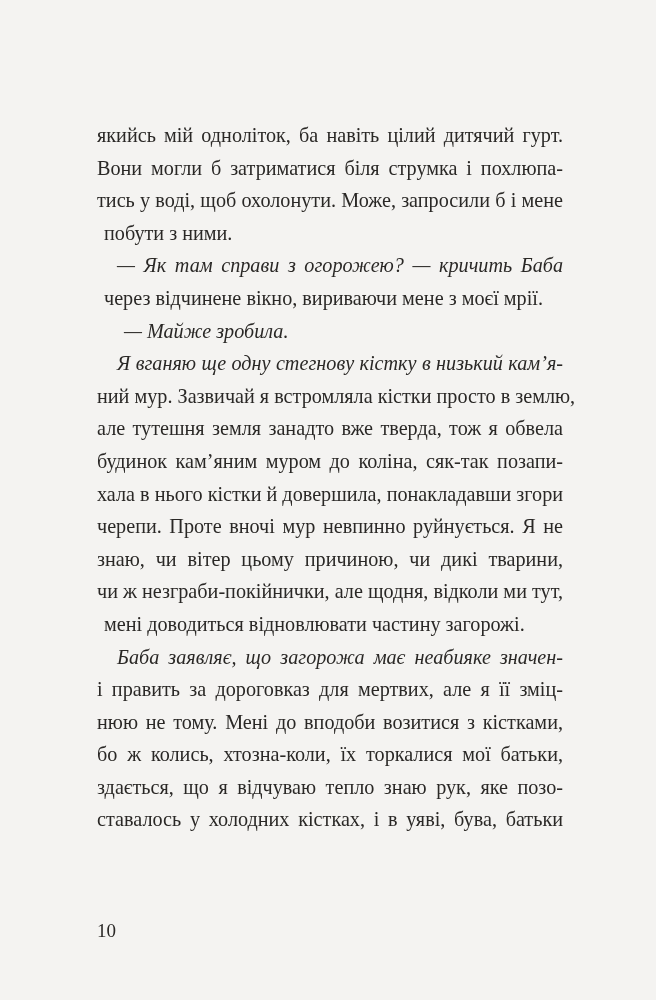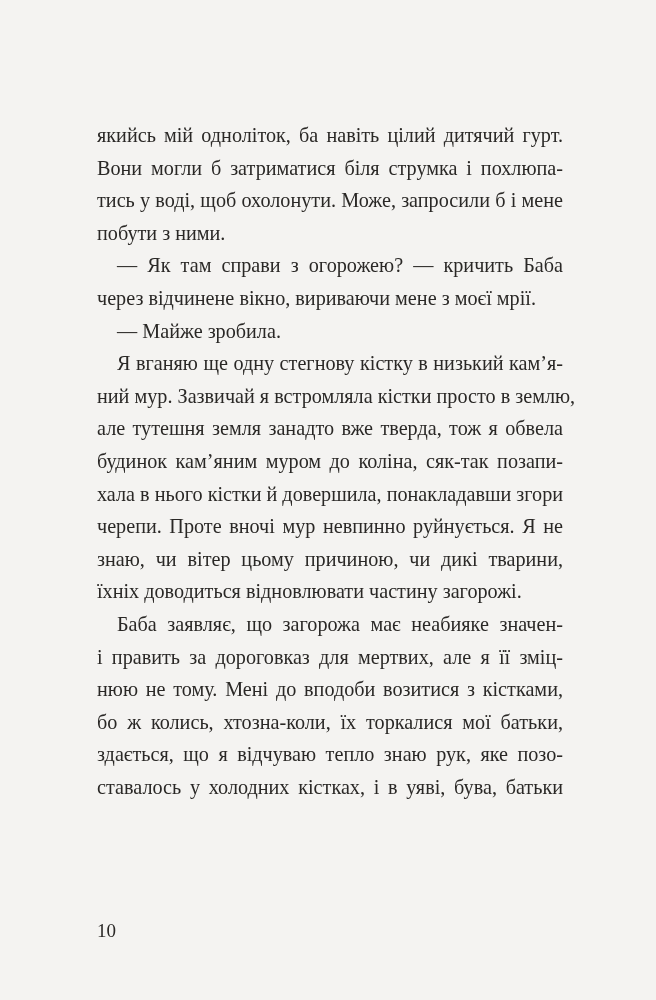--- a/index.html
+++ b/index.html
@@ -25,23 +25,25 @@
     }
     .line {
       display: block;
       white-space: nowrap;
       text-align: justify;
       text-align-last: justify;
       height: 32.6px;
     }
     .line.last {
       text-align-last: left;
+      margin-left: 7px;
     }
     .line.indent {
       padding-left: 20px;
+      font-style: italic;
     }
     .page-number {
       position: absolute;
       left: 97px;
       top: 920px;
       font-size: 19px;
       color: #2a2826;
     }
   </style>
 </head>
@@ -55,21 +57,22 @@
   <span class="line indent">— Як там справи з огорожею? — кричить Баба</span>
   <span class="line last">через відчинене вікно, вириваючи мене з моєї мрії.</span>
   <span class="line indent last">— Майже зробила.</span>
   <span class="line indent">Я вганяю ще одну стегнову кістку в низький кам’я-</span>
   <span class="line">ний мур. Зазвичай я встромляла кістки просто в землю,</span>
   <span class="line">але тутешня земля занадто вже тверда, тож я обвела</span>
   <span class="line">будинок кам’яним муром до коліна, сяк-так позапи-</span>
   <span class="line">хала в нього кістки й довершила, понакладавши згори</span>
   <span class="line">черепи. Проте вночі мур невпинно руйнується. Я не</span>
   <span class="line">знаю, чи вітер цьому причиною, чи дикі тварини,</span>
-  <span class="line last">їхніх доводиться відновлювати частину загорожі.</span>
+  <span class="line">чи ж незграби-покійнички, але щодня, відколи ми тут,</span>
+  <span class="line last">мені доводиться відновлювати частину загорожі.</span>
   <span class="line indent">Баба заявляє, що загорожа має неабияке значен-</span>
   <span class="line">і править за дороговказ для мертвих, але я її зміц-</span>
   <span class="line">нюю не тому. Мені до вподоби возитися з кістками,</span>
   <span class="line">бо ж колись, хтозна-коли, їх торкалися мої батьки,</span>
   <span class="line">здається, що я відчуваю тепло знаю рук, яке позо-</span>
   <span class="line">ставалось у холодних кістках, і в уяві, бува, батьки</span>
 </div>
 
 <div class="page-number">10</div>
 

